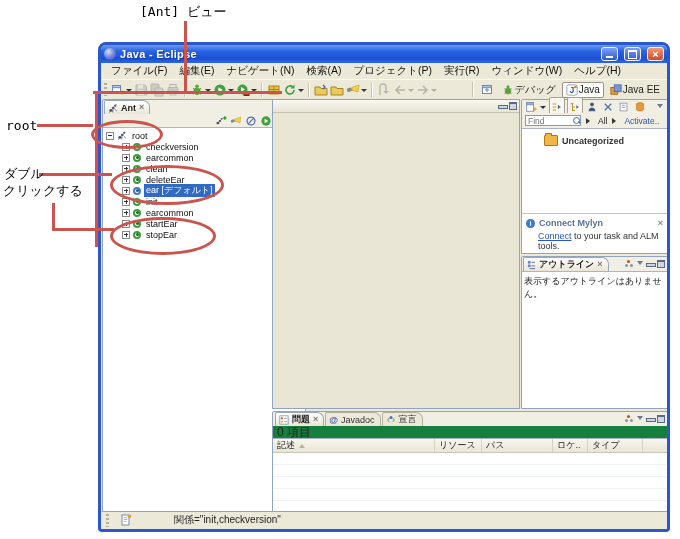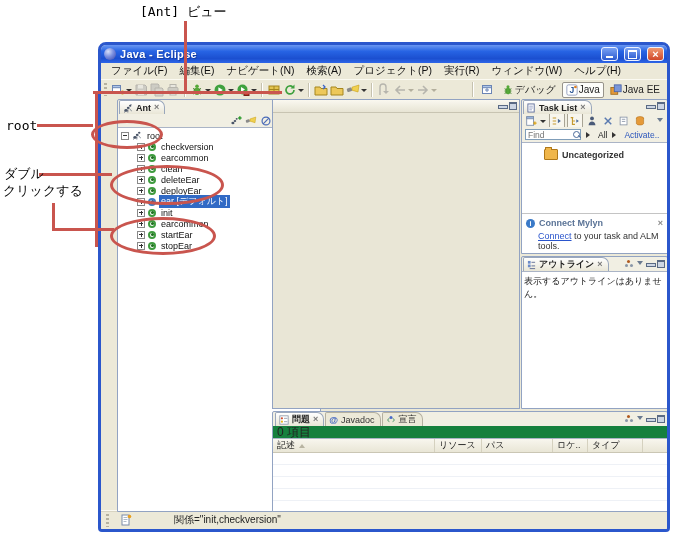--- a/index.html
+++ b/index.html
@@ -275,21 +275,21 @@
               <rect x="1" y="4" width="8" height="8" fill="#e59a3a" stroke="#a06a18"></rect>
               <rect x="5" y="1" width="8" height="8" fill="#7a96d8" stroke="#4a64a8"></rect>
             </svg>
           <span>Java EE</span>
         </span>
       </span>
     </div>
 
     <div class="main">
 
-      <div class="view" style="left:16px;top:0;width:204px;height:413px">
+      <div class="view" style="left:1px;top:0;width:204px;height:413px">
         <div class="vhead">
           <span class="vtab">
             <svg width="10" height="10" viewBox="0 0 10 10">
                 <g fill="#4a5568">
                   <ellipse cx="3" cy="7.4" rx="1.7" ry="1.3"></ellipse>
                   <ellipse cx="5.2" cy="4.9" rx="1.4" ry="1.1"></ellipse>
                   <ellipse cx="7.2" cy="2.7" rx="1.2" ry="1"></ellipse>
                 </g>
                 <path d="M1 9.5l1.6-1.4M4.8 9.5L5 6.4M8.8 8L6.6 6M8.4 1l-1 1.4" stroke="#4a5568" stroke-width=".7"></path>
               </svg>
@@ -373,25 +373,20 @@
               <span class="ticon"></span>
               <span class="tlabel">clean</span>
             </div>
             <div class="trow" style="padding-left:16px">
               <span class="exp plus"></span>
               <span class="ticon"></span>
               <span class="tlabel">deleteEar</span>
             </div>
             <div class="trow" style="padding-left:16px">
               <span class="exp plus"></span>
-              <span class="ticon"></span>
-              <span class="tlabel">deployEar</span>
-            </div>
-            <div class="trow" style="padding-left:16px">
-              <span class="exp plus"></span>
               <span class="ticon def"></span>
               <span class="tlabel sel">ear [デフォルト]</span>
             </div>
             <div class="trow" style="padding-left:16px">
               <span class="exp plus"></span>
               <span class="ticon"></span>
               <span class="tlabel">init</span>
             </div>
             <div class="trow" style="padding-left:16px">
               <span class="exp plus"></span>
@@ -415,34 +410,20 @@
       <div class="editor" style="left:171px;top:0;width:248px;height:310px">
         <div class="edstrip">
           <span class="chrome">
             <span class="cmin"></span>
             <span class="cmax"></span>
           </span>
         </div>
       </div>
 
       <div class="view" style="left:420px;top:0;width:147px;height:155px">
-        <div class="vhead">
-          <span class="vtab">
-            <svg width="9" height="10" viewBox="0 0 10 11">
-                <rect x="1" y="1" width="7" height="9" fill="#fff" stroke="#5a6a9a"></rect>
-                <path d="M2.5 3.5h4M2.5 5.5h4M2.5 7.5h3" stroke="#7a8ab8" stroke-width=".8"></path>
-              </svg>
-            <span>Task List</span>
-            <span class="tabx"></span>
-          </span>
-          <span class="chrome">
-            <span class="cmin"></span>
-            <span class="cmax"></span>
-          </span>
-        </div>
         <div class="vtools" style="justify-content:flex-start;gap:2px">
           <span class="tbtn">
             <svg viewBox="0 0 14 14">
                 <rect x="2" y="2" width="8" height="10" fill="#fff" stroke="#7a8ca8"></rect>
                 <rect x="2" y="2" width="8" height="2.4" fill="#9cb8e4" stroke="#7a8ca8"></rect>
                 <path d="M9.5 9.5h4M11.5 7.5v4" stroke="#d9a520" stroke-width="1.6"></path>
               </svg>
           </span>
             <span class="caret"></span>
           <span class="tbtn" style="border:1px solid #a8a495;border-radius:2px;background:#f8f6ee">

